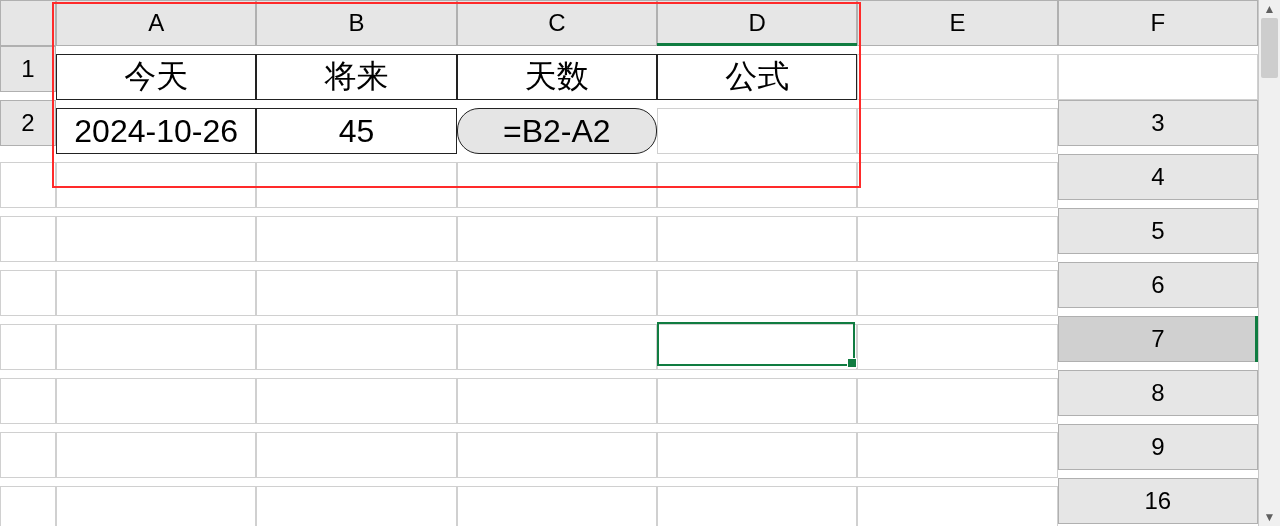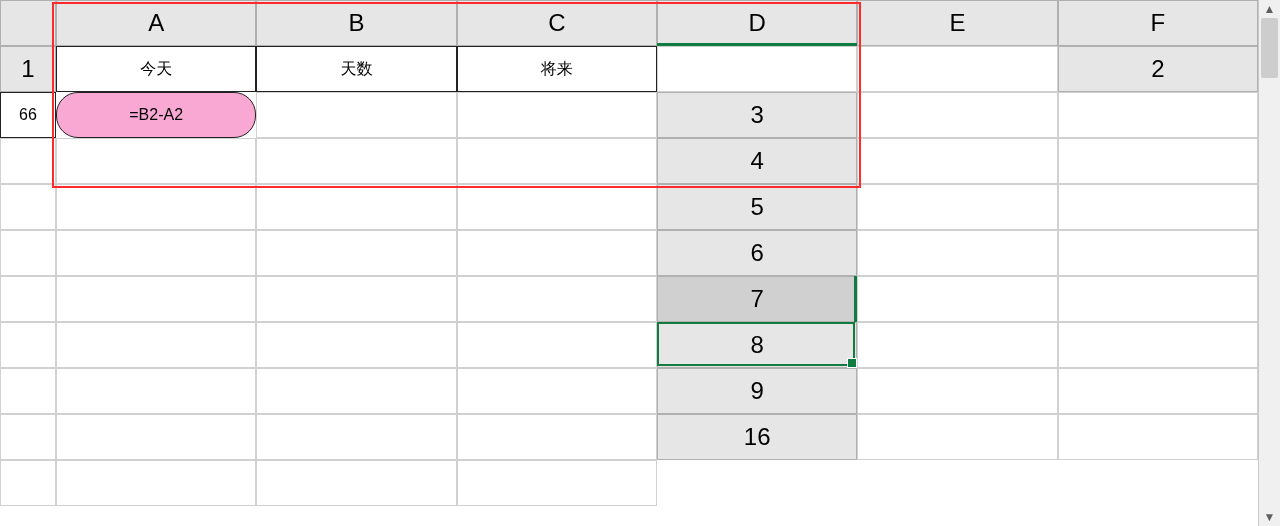--- a/index.html
+++ b/index.html
@@ -4,24 +4,24 @@
   <style>
     * { box-sizing: border-box; margin: 0; padding: 0; }
     html, body { font-family: Arial, "Microsoft YaHei", sans-serif; font-size: 24px; color: #000;
                  width: 1280px; height: 526px; overflow: hidden; background: #fff; }
 
     .sheet { display: grid; grid-template-columns: 56px repeat(6, 1fr); width: calc(100% - 22px); }
     .ch, .rh { background: #e6e6e6; border: 1px solid #b0b0b0; display: flex; align-items: center;
                justify-content: center; height: 46px; font-size: 24px; user-select: none; position: relative; }
     .corner { background: #e6e6e6; border: 1px solid #b0b0b0; }
     .cell { background: #fff; border: 1px solid #d0d0d0; display: flex; align-items: center;
-            justify-content: center; height: 46px; font-size: 16px; padding: 0 6px; white-space: nowrap;
-            overflow: hidden; position: relative; }
+            justify-content: center; height: 46px; font-size: 32px; padding: 0 6px; white-space: nowrap;
+            overflow: hidden; position: relative; margin-top: 8px; }
     .data-border { border: 1px solid #222; }
-    .yellow { background: #f9a8d4; border-radius: 22px; }
+    .yellow { background: #e5e5e5; border-radius: 22px; }
 
     .rh-sel { background: #d0d0d0; }
     .rh-sel::after { content: ""; position: absolute; right: -1px; top: -1px; bottom: -1px; width: 3px; background: #107c41; }
     .ch-sel::after { content: ""; position: absolute; left: -1px; right: -1px; bottom: -1px; height: 3px; background: #107c41; }
 
     .active-cell { position: absolute; border: 2px solid #107c41; background: transparent;
                    pointer-events: none; z-index: 10; }
     .active-cell::after { content: ""; position: absolute; right: -4px; bottom: -4px; width: 8px; height: 8px;
                           background: #107c41; border: 1px solid #fff; }
 
@@ -59,33 +59,39 @@
       <span>F</span>
     </div>
 
   <div class="rh">
       <span>1</span>
     </div>
   <div class="cell data-border">
       <span>今天</span>
     </div>
   <div class="cell data-border">
+      <span>将来</span>
+    </div>
+  <div class="cell data-border">
       <span>天数</span>
     </div>
   <div class="cell data-border">
-      <span>将来</span>
+      <span>公式</span>
     </div>
   <div class="cell"></div>
   <div class="cell"></div>
 
   <div class="rh">
       <span>2</span>
     </div>
   <div class="cell data-border">
-      <span>66</span>
+      <span>2024-10-26</span>
+    </div>
+  <div class="cell data-border">
+      <span>45</span>
     </div>
   <div class="cell data-border yellow">
       <span>=B2-A2</span>
     </div>
   <div class="cell"></div>
   <div class="cell"></div>
 
   <div class="rh">
       <span>3</span>
     </div>

